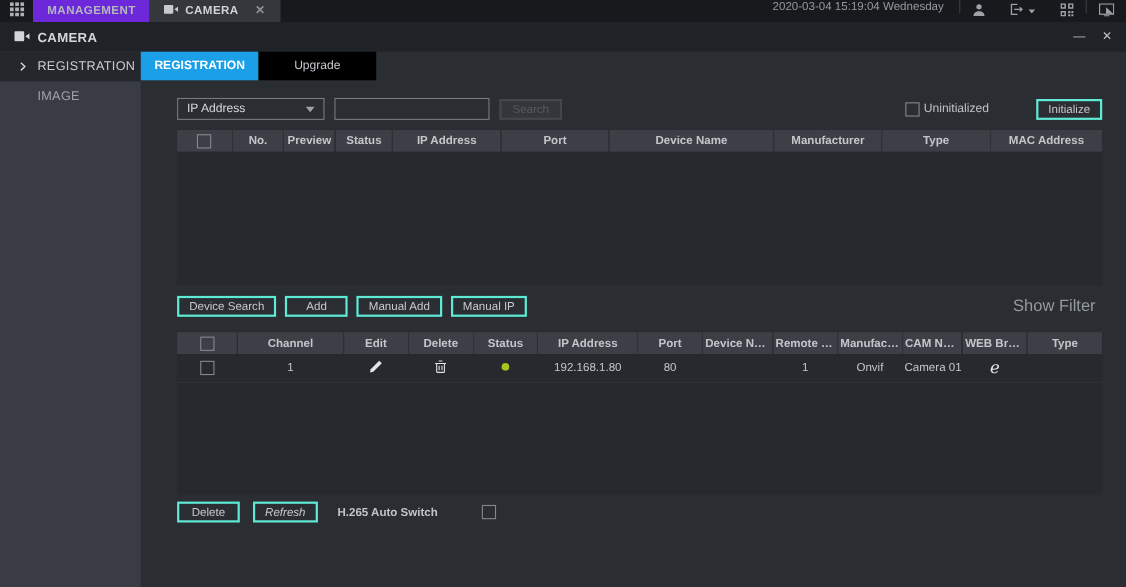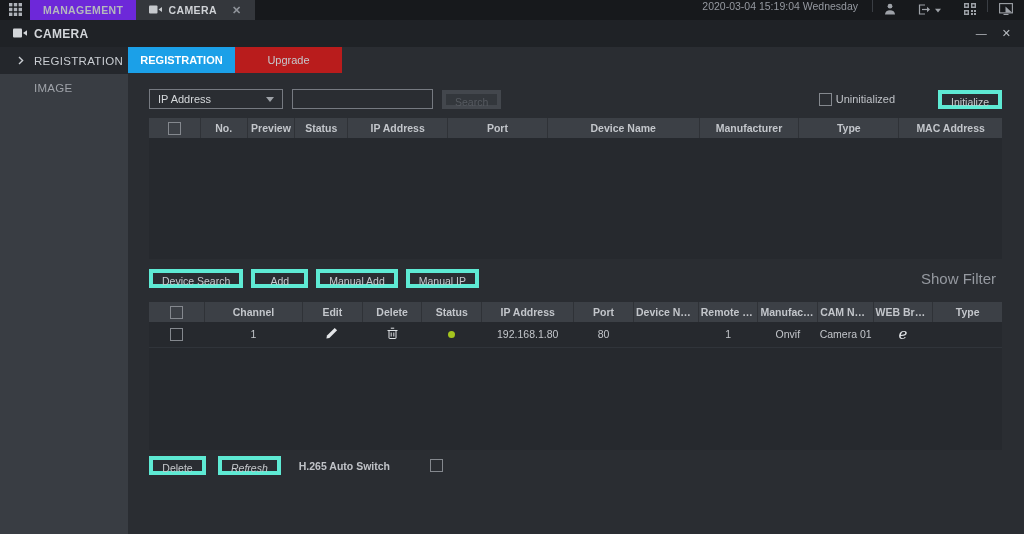--- a/index.html
+++ b/index.html
@@ -35,29 +35,29 @@
   .sidebar { width:128px; flex:0 0 128px; background:var(--sidebar-bg); padding-top:0; }
   .side-item { height:27px; display:flex; align-items:center; padding-left:18px; font-size:11.5px; color:#9fa3a9; letter-spacing:.3px; }
   .side-item .chev { width:16px; display:flex; align-items:center; visibility:hidden; }
   .side-item.selected { background:#24272c; color:#c9cdd2; }
   .side-item.selected .chev { visibility:visible; }
 
   .main { flex:1; display:flex; flex-direction:column; background:var(--content-bg); min-width:0; }
   .main-tabs { display:flex; height:26px; flex:0 0 26px; }
   .mtab { width:107px; display:flex; align-items:center; justify-content:center; font-size:11px; }
   .mtab.active { background:var(--accent); color:#ffffff; font-weight:bold; }
-  .mtab.inactive { background:#b91c1c; color:#c6c9cd; }
-
-  .panel { flex:1; padding:16px 22px 0 21px; display:flex; flex-direction:column; }
+  .mtab.inactive { background:#000000; color:#c6c9cd; }
+
+  .panel { flex:1; padding:16px 22px 0 33px; display:flex; flex-direction:column; }
 
   
   .select { height:20px; border:1px solid #767a81; background:#2a2d32; display:flex; align-items:center; justify-content:space-between; padding:0 8px; color:#d6d9dc; font-size:11px; }
   .arr-down { width:0; height:0; border-left:4px solid transparent; border-right:4px solid transparent; border-top:5px solid #9ea2a8; }
   .tbox { height:20px; background:#2a2d32; border:1px solid #767a81; color:#d6d9dc; font-size:11px; padding:0 6px; font-family:inherit; outline:none; }
-  .btn { height:19px; min-width:57px; background:transparent; border:4px solid #5eead4; color:#c6c9cd; font-size:10.5px; font-family:inherit; padding:0 9px; line-height:17px; text-align:center; }
+  .btn { height:19px; min-width:57px; background:transparent; border:2px solid #5eead4; color:#c6c9cd; font-size:10.5px; font-family:inherit; padding:0 9px; line-height:17px; text-align:center; }
   .btn.disabled { background:#33373c; border-color:#43474d; color:#565a60; }
   .chk { width:13px; height:13px; border:1px solid #84888e; background:transparent; flex:0 0 13px; }
 
   .row-search { display:flex; align-items:center; flex:0 0 auto; }
   .row-search .sel-ip { width:134px; }
   .row-search .kw { width:141px; margin-left:9px; }
   .row-search .search-btn { margin-left:9px; }
   .lbl { font-size:11px; color:#bfc2c7; }
 
   

